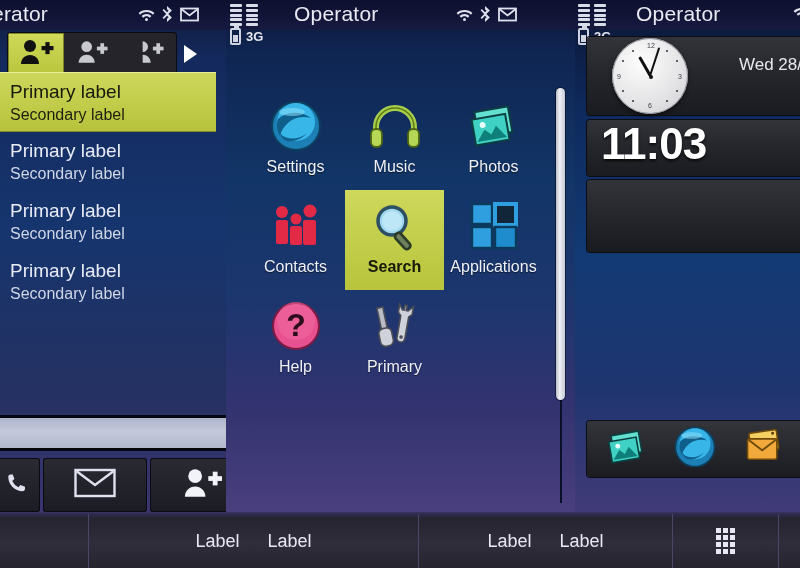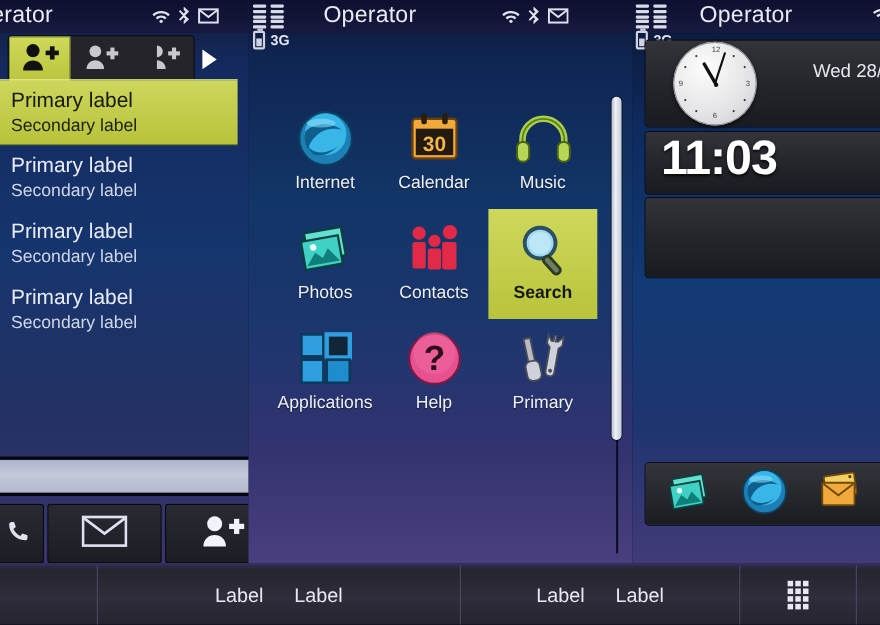--- a/index.html
+++ b/index.html
@@ -241,35 +241,23 @@
         <div class="ic">
           <svg width="54" height="54" viewBox="0 0 54 54">
               <circle cx="27" cy="27" r="24" fill="#1c7fb5"></circle>
               <circle cx="27" cy="27" r="24" fill="none" stroke="#0d3f5e" stroke-width="2"></circle>
               <circle cx="27" cy="23" r="19" fill="#38b6e8"></circle>
               <path d="M9 20c9-8 23-8 33-1-7-2-16-1-22 4-5 4-8 9-9 14-3-6-4-12-2-17z" fill="#0e5f8c"></path>
               <path d="M12 36c7 5 18 5 26-2-5 6-13 9-20 8-3-1-5-3-6-6z" fill="#0e5f8c"></path>
               <ellipse cx="23" cy="13" rx="13" ry="4" fill="#8fe0fa" opacity=".55"></ellipse>
             </svg>
         </div>
-        <div class="lbl">Internet</div>
-      </div>
-
-      <div class="cell">
-        <div class="ic">
-          <svg width="54" height="54" viewBox="0 0 54 54">
-            <rect x="7" y="9" width="40" height="36" rx="3" fill="#f0a93a" stroke="#6d4309" stroke-width="2"></rect>
-            <rect x="10" y="18" width="34" height="24" fill="#231a10"></rect>
-            <rect x="15" y="4" width="5" height="10" rx="2" fill="#2a1d0c"></rect>
-            <rect x="34" y="4" width="5" height="10" rx="2" fill="#2a1d0c"></rect>
-            <text x="27" y="38" font-family="Liberation Sans, sans-serif" font-size="19" font-weight="bold" fill="#f3b44a" text-anchor="middle">30</text>
-          </svg>
-        </div>
-        <div class="lbl">Calendar</div>
-      </div>
+        <div class="lbl">Settings</div>
+      </div>
+
 
       <div class="cell">
         <div class="ic">
           <svg width="54" height="54" viewBox="0 0 54 54">
               <path d="M8 34V28a19 19 0 0 1 38 0v6" fill="none" stroke="#a8cf4a" stroke-width="6"></path>
               <path d="M8 34V28a19 19 0 0 1 38 0v6" fill="none" stroke="#5f7a18" stroke-width="1.5"></path>
               <rect x="3" y="30" width="11" height="18" rx="5" fill="#b5d755" stroke="#4c6213" stroke-width="1.8"></rect>
               <rect x="40" y="30" width="11" height="18" rx="5" fill="#b5d755" stroke="#4c6213" stroke-width="1.8"></rect>
             </svg>
         </div>

